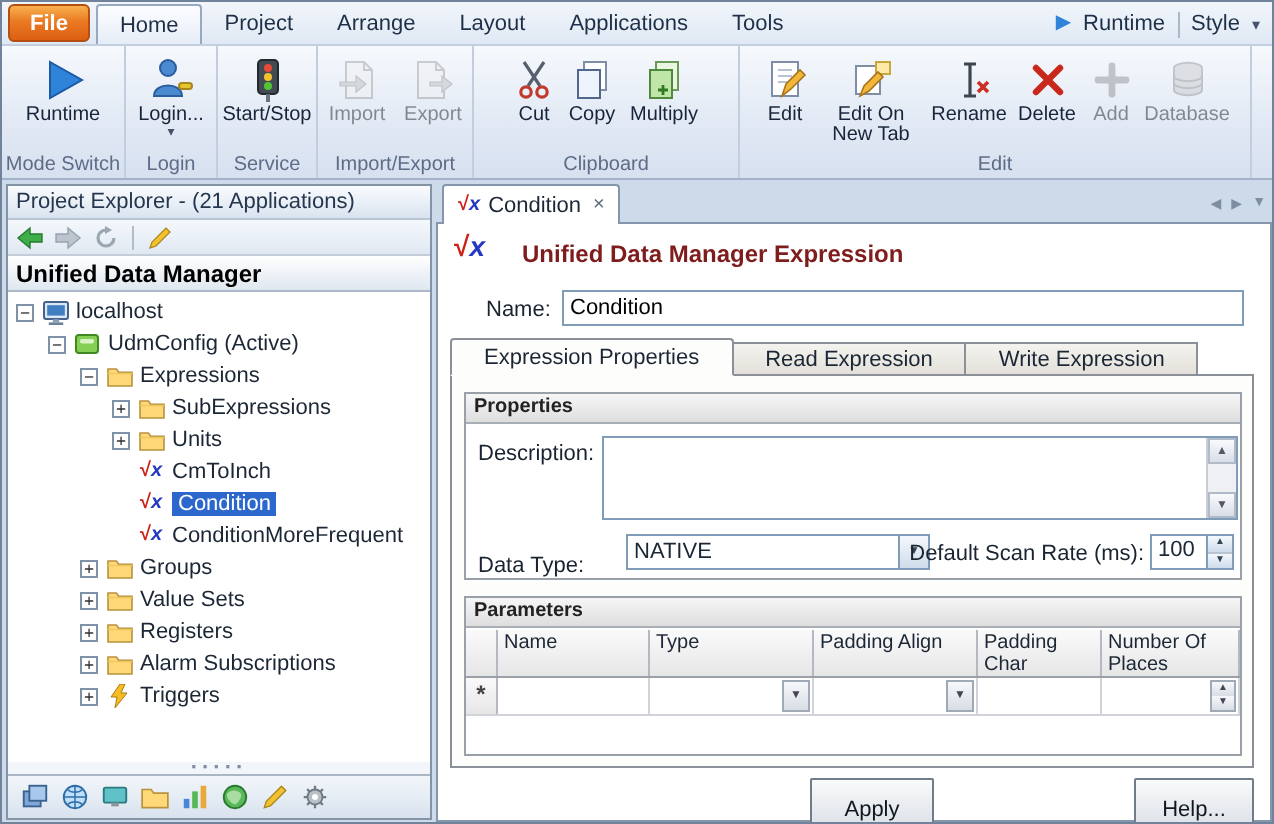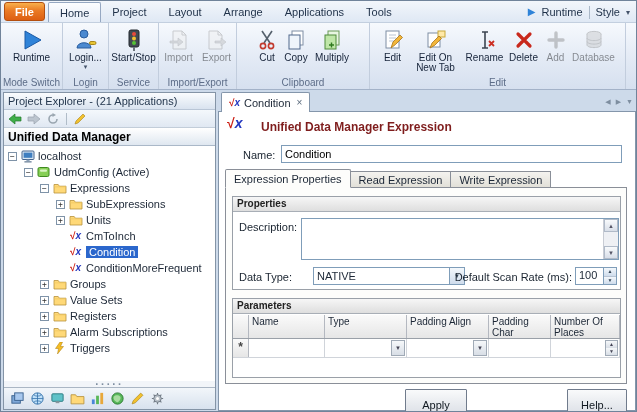--- a/index.html
+++ b/index.html
@@ -70,21 +70,21 @@
         border-radius:2px 2px 0 0;display:flex;align-items:center;gap:4px;padding:0 7px;z-index:2}
   .dclose{color:#5a6a7c;font-size:10px;line-height:10px;margin-left:2px}
   .dnav{position:absolute;right:3px;top:6px;display:flex;gap:5px;color:#7e8ea0;font-size:7px}
   .doc{position:absolute;left:0;top:19px;right:0;bottom:0;background:#fff;border:1px solid #8496ab}
   .dtitle-ic{position:absolute;left:8px;top:6px}
   .dtitle{position:absolute;left:42px;top:8px;font-weight:bold;font-size:12px;color:#7f1d1d}
   .nlabel{position:absolute;left:24px;top:37px}
   .ninput{position:absolute;left:62px;top:33px;width:341px;height:18px;border:1px solid #7f9db9;background:#fff;
           padding:1px 3px;font-size:11px;font-family:"Liberation Sans","DejaVu Sans",sans-serif}
   .ptabs{position:absolute;left:6px;top:57px;display:flex;align-items:flex-end;height:19px;z-index:2}
-  .ptab{height:17px;padding:0 8px;background:linear-gradient(#f4f3ef,#e2e0d8);border:1px solid #8a8f98;
+  .ptab{height:17px;padding:0 16px;background:linear-gradient(#f4f3ef,#e2e0d8);border:1px solid #8a8f98;
         border-left:none;display:flex;align-items:center}
   .ptab.active{height:19px;background:#fdfdfb;border-left:1px solid #8a8f98;border-bottom:1px solid #fdfdfb;
                border-radius:2px 2px 0 0}
   .page{position:absolute;left:6px;top:75px;width:402px;height:197px;background:#fdfdfb;border:1px solid #8a8f98}
 
   .gbox{position:absolute;border:1px solid #9aa0a8;background:#fff}
   .gbox-h{height:15px;background:linear-gradient(#f6f6f6,#dedede);border-bottom:1px solid #a8aeb6;
           font-weight:bold;font-size:10px;padding:1px 4px;color:#222}
   .flabel{position:absolute;font-size:11px;color:#1a2430;white-space:nowrap}
   .tarea{position:absolute;border:1px solid #7f9db9;background:#fff}
@@ -125,22 +125,22 @@
 </style>
 </head>
 <body>
 
 <div class="app">
 
   <div class="rtabs">
     <div class="file-btn">File</div>
     <div class="rtab active">Home</div>
     <div class="rtab">Project</div>
+    <div class="rtab">Arrange</div>
     <div class="rtab">Layout</div>
-    <div class="rtab">Arrange</div>
     <div class="rtab">Applications</div>
     <div class="rtab">Tools</div>
     <div class="rtabs-right">
       <span class="play">▶</span>
       <span>Runtime</span>
       <span class="vsep"></span>
       <span>Style</span>
       <span class="mdown">▾</span>
     </div>
   </div>
@@ -560,21 +560,21 @@
         <div class="gbox" style="left:6px;top:8px;width:389px;height:94px">
           <div class="gbox-h">Properties</div>
           <div class="flabel" style="left:6px;top:24px">Description:</div>
           <div class="tarea" style="left:68px;top:21px;width:318px;height:42px">
             <span></span>
             <div class="sbar">
               <div class="sbtn">▲</div>
               <div class="sbtn">▼</div>
             </div>
           </div>
-          <div class="flabel" style="left:6px;top:74px">Data Type:</div>
+          <div class="flabel" style="left:6px;top:80px">Data Type:</div>
           <div class="combo" style="left:80px;top:70px;width:152px">
             <span class="combo-v">NATIVE</span>
             <span class="combo-b">▼</span>
           </div>
           <div class="flabel" style="right:48px;top:74px">Default Scan Rate (ms):</div>
           <div class="spin" style="right:3px;top:70px;width:42px">
             <span class="spin-v">100</span>
             <span class="spin-btns">
               <span class="sarr">▲</span>
               <span class="sarr">▼</span>

